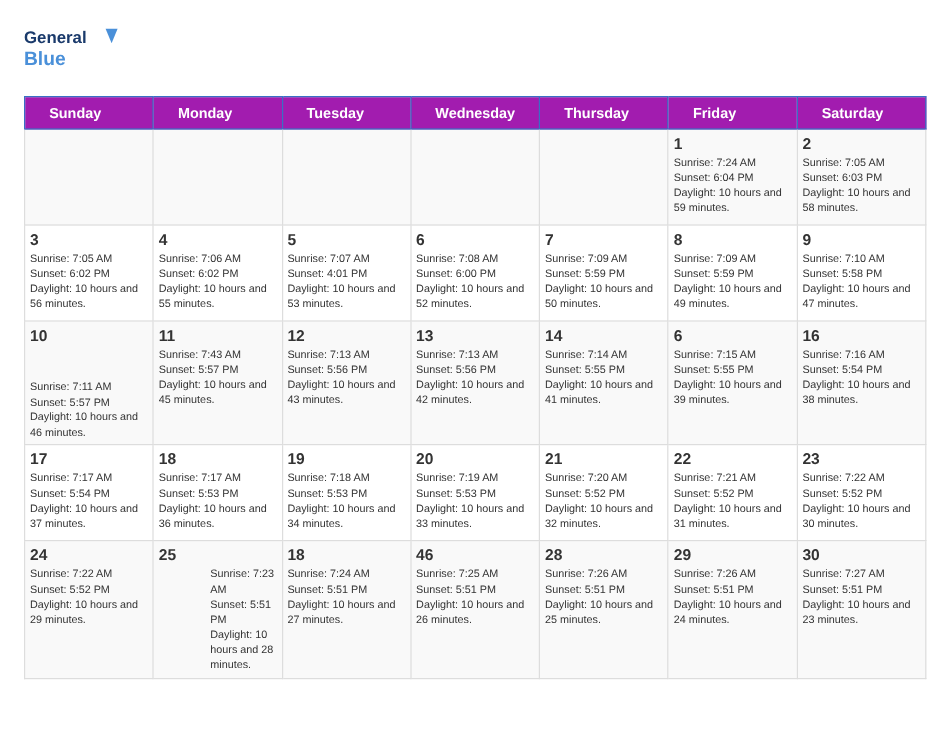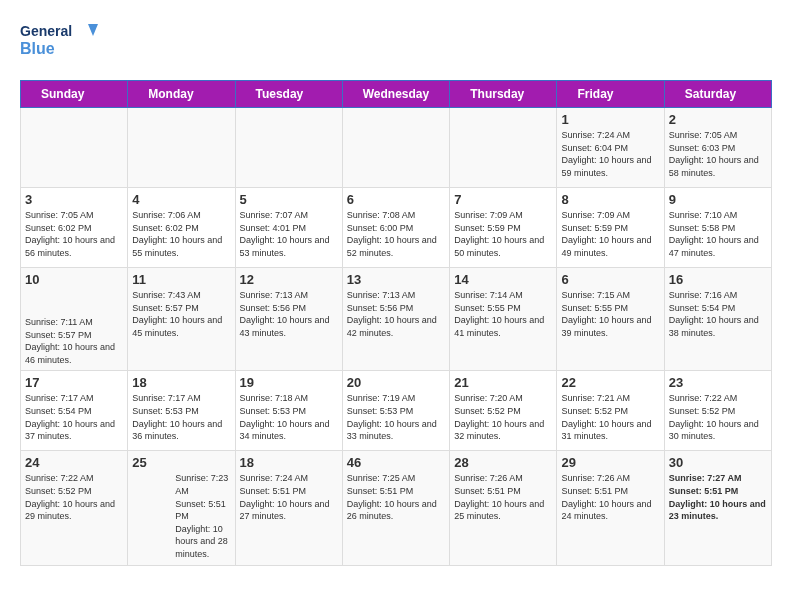--- a/index.html
+++ b/index.html
@@ -291,19 +291,19 @@
 Daylight: 10 hours and 25 minutes.</div>
         </td>
         <td>
           <span class="day-number">29</span>
           <div class="day-info" style="white-space: pre-line;">Sunrise: 7:26 AM
 Sunset: 5:51 PM
 Daylight: 10 hours and 24 minutes.</div>
         </td>
         <td>
           <span class="day-number">30</span>
-          <div class="day-info" style="white-space: pre-line; font-weight: bold;">Sunrise: 7:27 AM
+          <div class="day-info" style="white-space: pre-line;">Sunrise: 7:27 AM
 Sunset: 5:51 PM
 Daylight: 10 hours and 23 minutes.</div>
         </td>
       </tr>
     </tbody>
 </table>
 
 </body></html>

